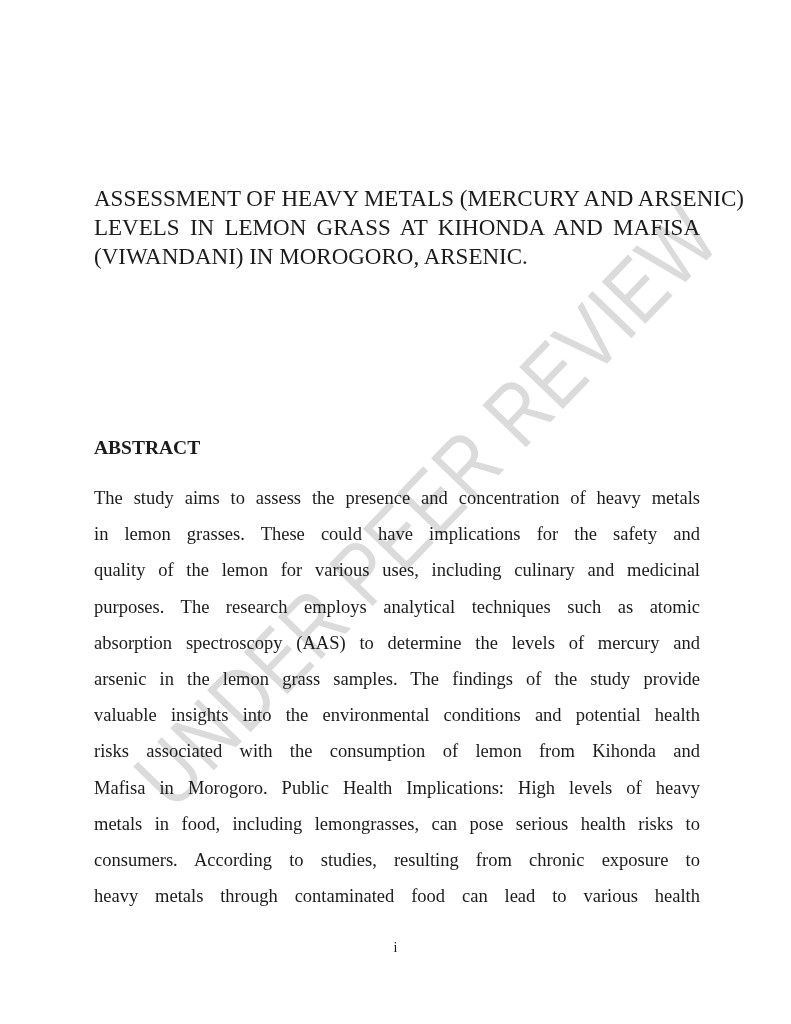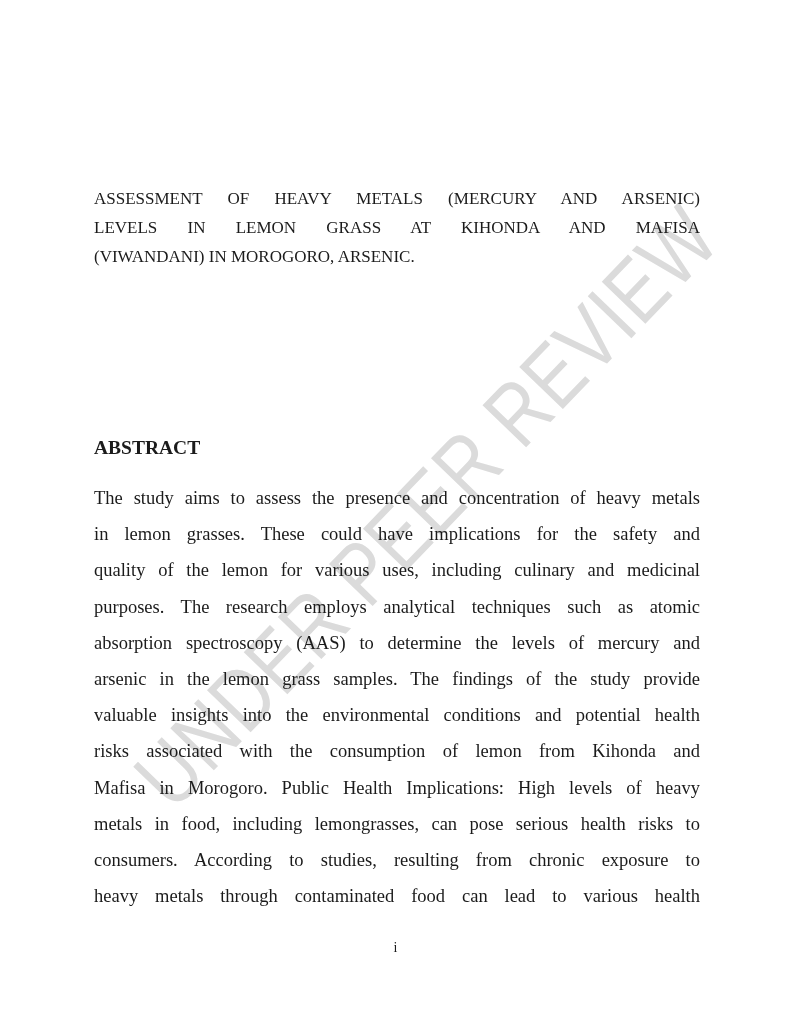--- a/index.html
+++ b/index.html
@@ -39,21 +39,21 @@
     pointer-events: none;
   }
   .content {
     position: absolute;
     z-index: 2;
     left: 94px;
     width: 606px;
   }
   .title-block {
     top: 184px;
-    font-size: 17px;
+    font-size: 23px;
     line-height: 29px;
   }
   .title-line {
     text-align: justify;
     text-align-last: justify;
     white-space: nowrap;
   }
   .title-line:last-child {
     text-align-last: left;
   }

